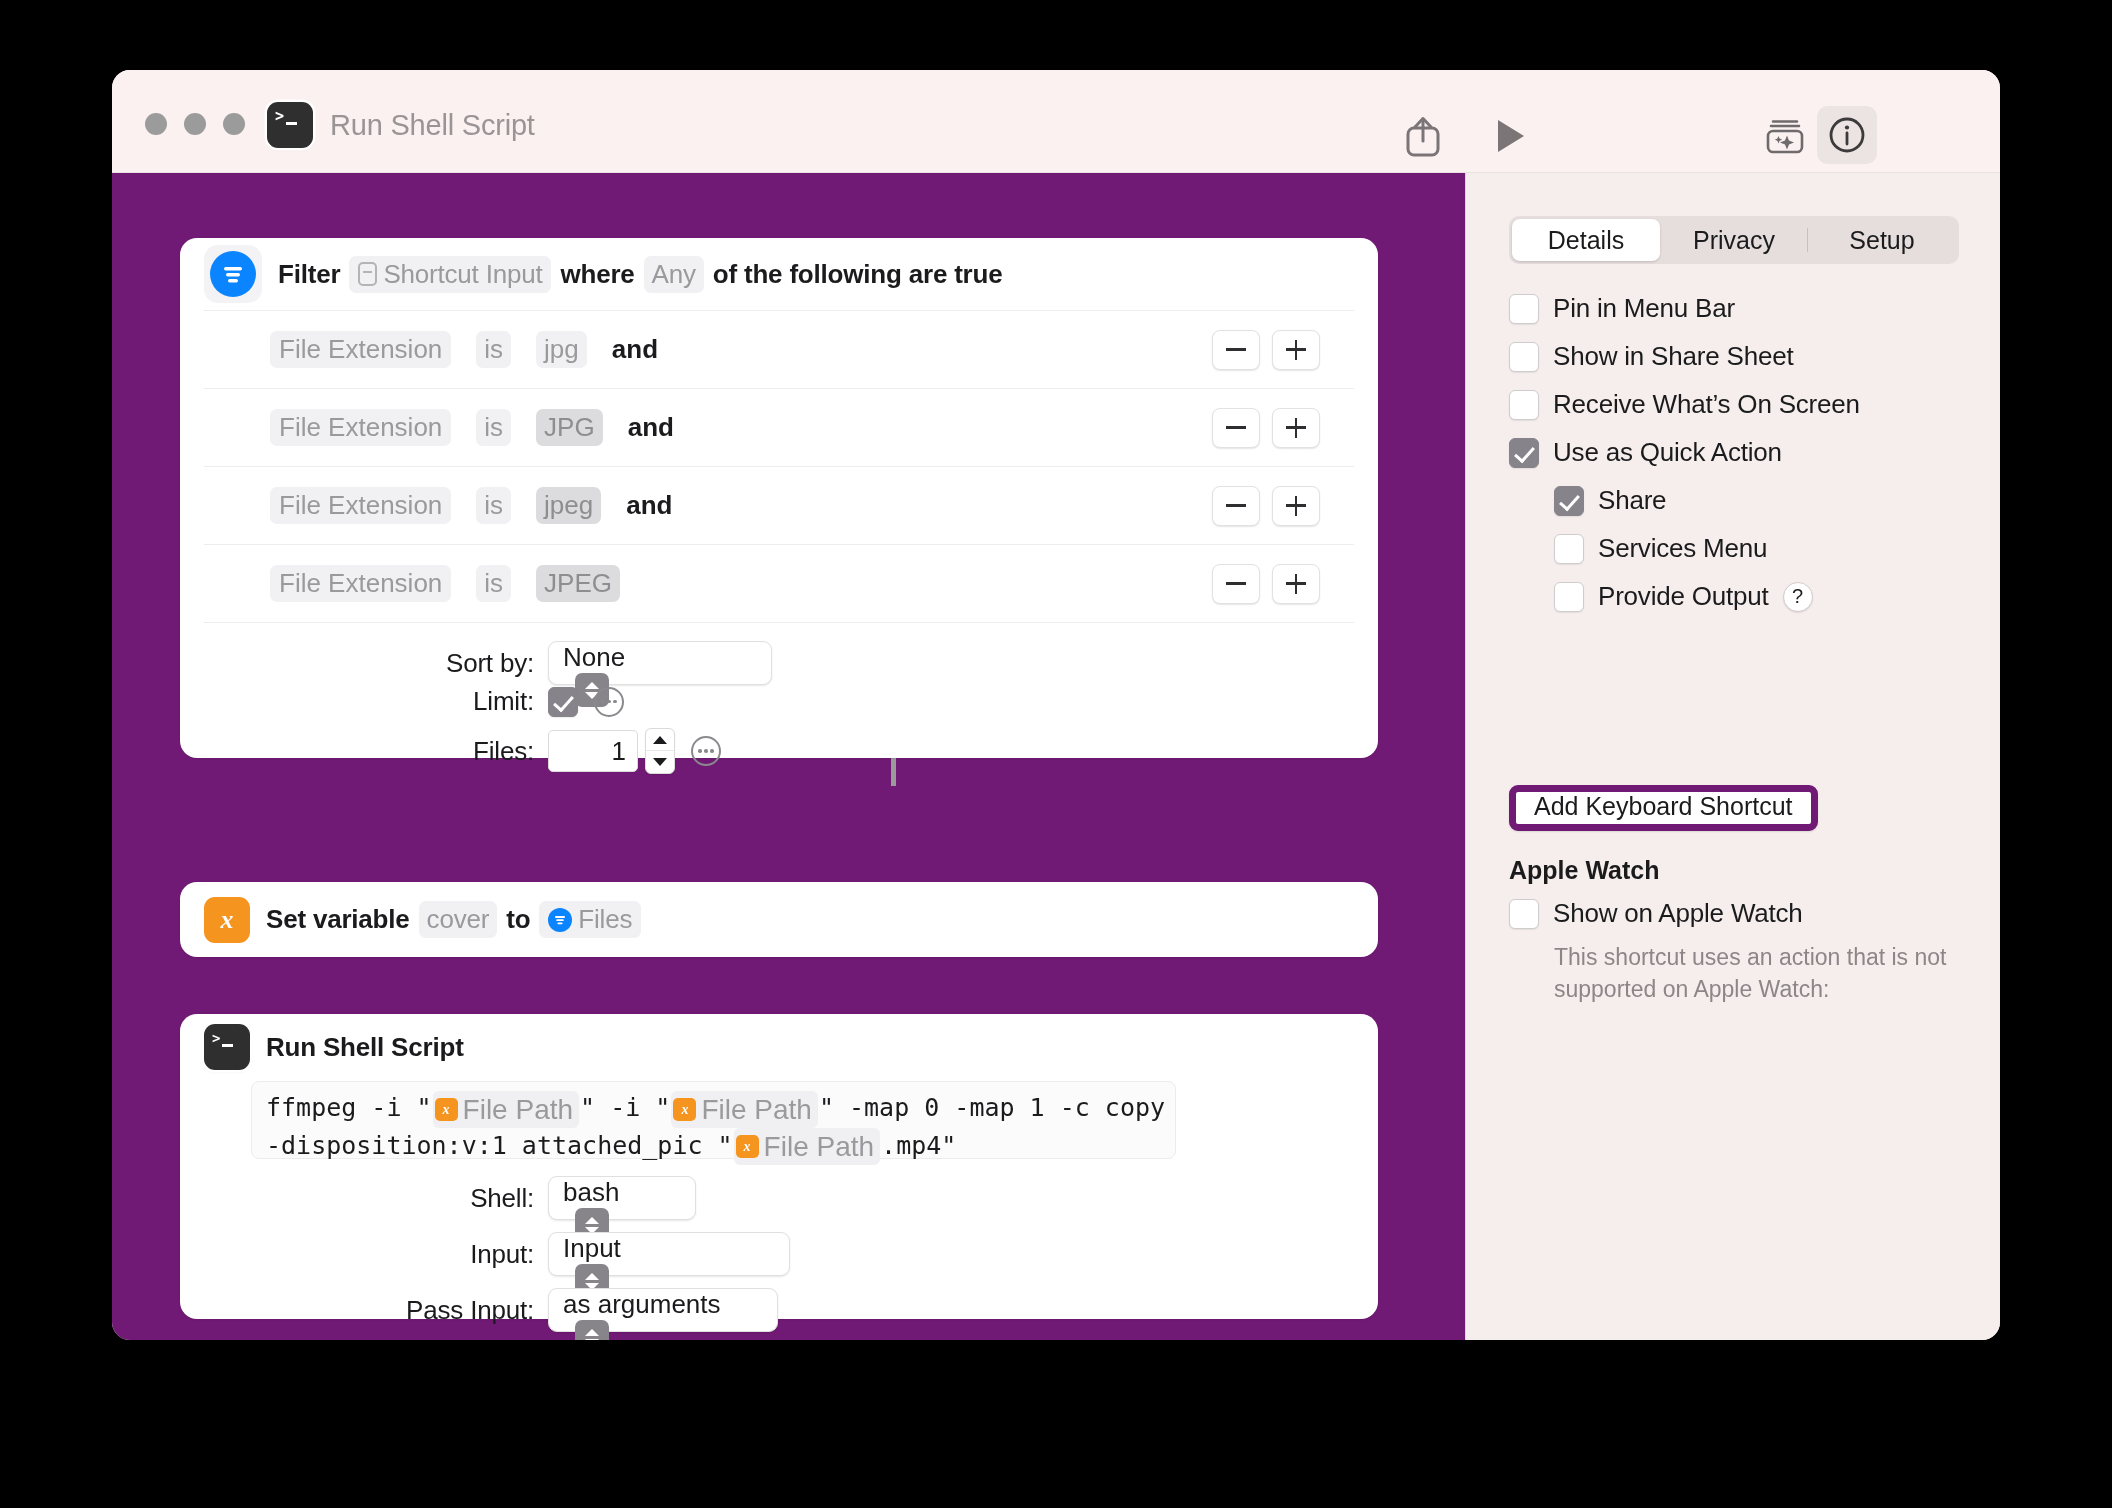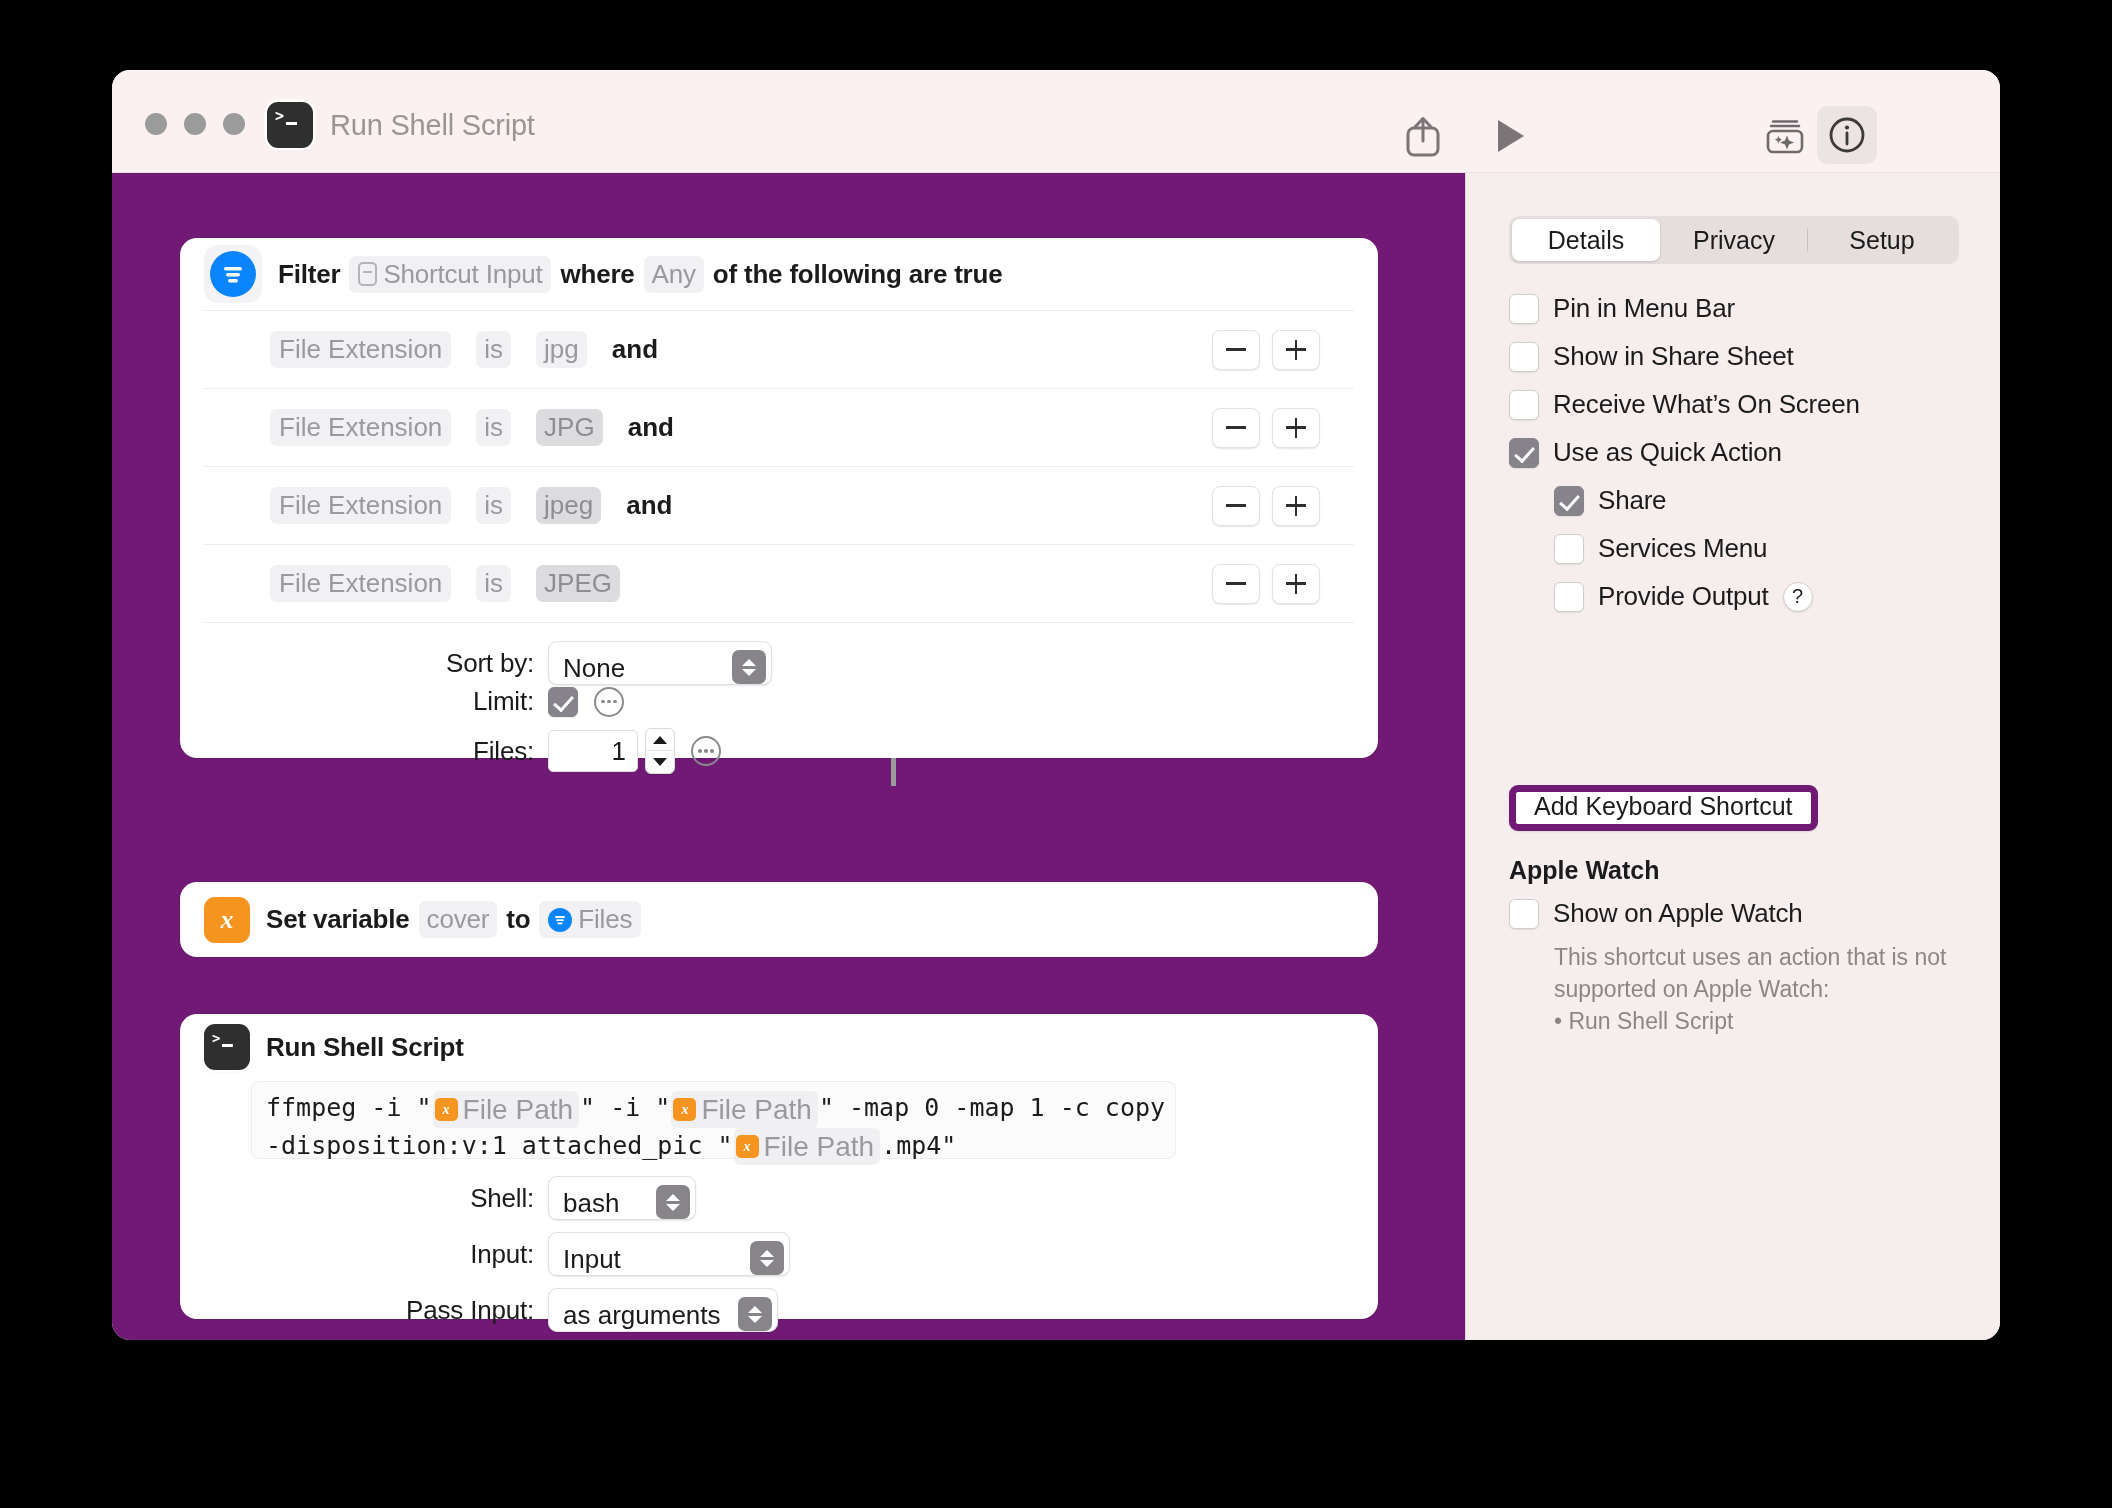--- a/index.html
+++ b/index.html
@@ -210,24 +210,25 @@
   }
   .param-label {
     text-align: right; font-size: 26px; color: #1b1b1d;
     letter-spacing: -0.2px;
   }
   .popup {
     margin-left: 14px;
     height: 44px; border-radius: 9px;
     background: #fff; border: 1px solid #e1dfe0;
     box-shadow: 0 1px 2px rgba(0,0,0,.10);
-    display: flex; align-items: flex-end;
+    display: flex; align-items: flex-start;
     padding-left: 14px; padding-right: 5px;
     font-size: 26px; color: #1b1b1d;
     position: relative;
+    flex-direction: column;
   }
   .popup .pv { flex: 1 1 auto; white-space: nowrap; }
   .chev {
     width: 34px; height: 34px; border-radius: 7px;
     background: #87848a; flex: 0 0 auto; margin-left: 12px;
     display: flex; flex-direction: column; align-items: center; justify-content: center;
     gap: 3px;
   }
   .chev .up, .chev .dn {
     width: 0; height: 0; border-left: 7px solid transparent;
@@ -691,17 +692,16 @@
 
       <div class="ins-head" style="left:43px; top:683px;">Apple Watch</div>
 
       <div class="ins-row" style="left:43px; top:725px;text-align:center;">
         <div class="checkbox"></div>
         <div class="ins-label">Show on Apple Watch</div>
       </div>
 
       <div class="ins-note" style="left:88px; top:768px;">This shortcut uses an action that is not</div>
       <div class="ins-note" style="left:88px; top:800px;">supported on Apple Watch:</div>
-      <div class="ins-note" style="left:88px; top:832px;">• Run Shell Script</div>
     </div>
 
   </div>
 </div>
 
 </body></html>

